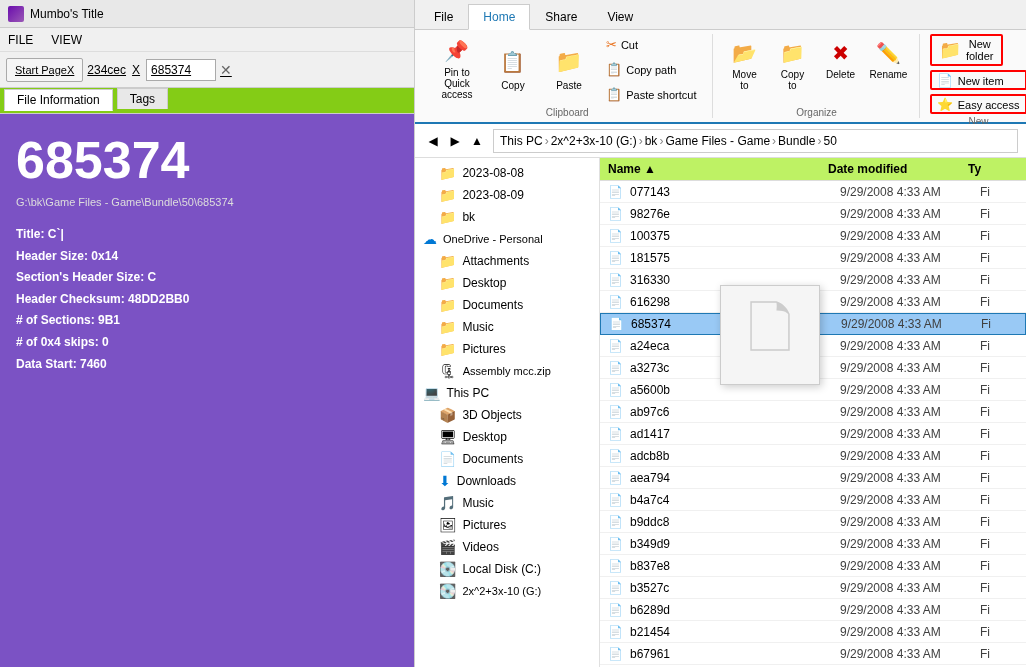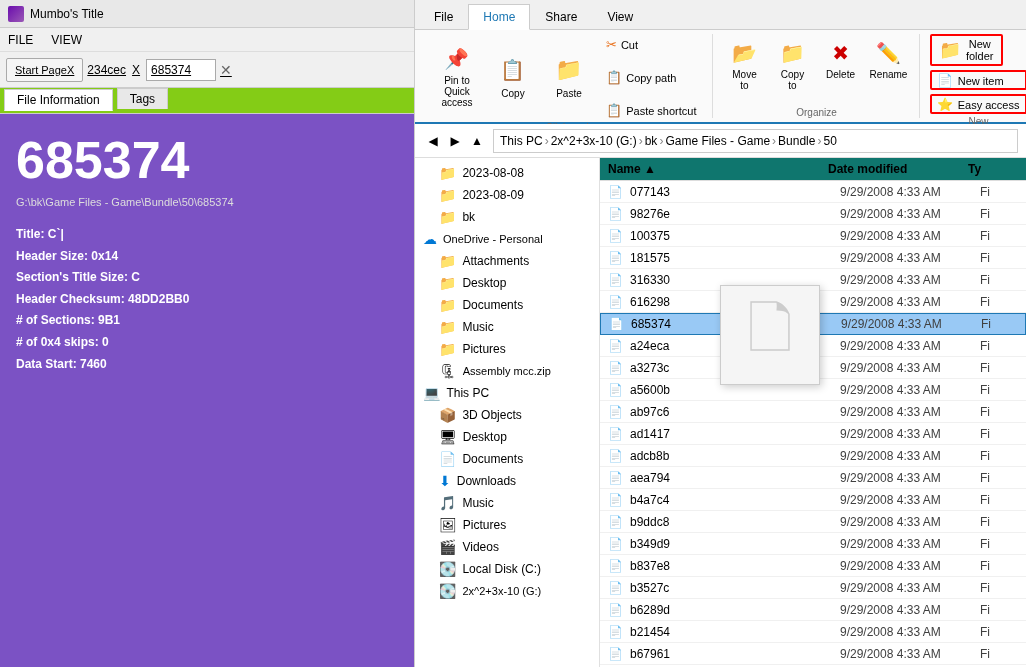--- a/index.html
+++ b/index.html
@@ -210,21 +210,21 @@
       border: 1px solid transparent;
       cursor: pointer;
       border-radius: 2px;
       background: none;
       font-size: 11px;
       white-space: nowrap;
     }
     .small-btn-group {
       display: flex;
       flex-direction: column;
-      gap: 13px;
+      gap: 5px;
       justify-content: center;
     }
     .ribbon-btn-icon { font-size: 13px; margin-right: 4px; }
 
     
     .org-btn-large {
       display: flex; flex-direction: column; align-items: center;
       width: 44px; height: 60px; cursor: pointer; border-radius: 3px;
       background: none; border: 1px solid transparent; font-size: 10px; text-align: center; gap: 4px;
     }
@@ -287,21 +287,21 @@
 
     #file-list {
       flex: 1;
       overflow-y: auto;
       background: #fff;
     }
     #file-list-header {
       display: flex;
       border-bottom: 1px solid #ddd;
       padding: 4px 8px;
-      background: #0f766e;
+      background: #bef264;
       position: sticky; top: 0;
       font-size: 12px;
       font-weight: bold;
       gap: 0;
     }
     .col-name { width: 220px; }
     .col-date { width: 140px; }
     .col-type { flex: 1; }
     .file-row {
       display: flex;
@@ -370,21 +370,21 @@
   <div id="tabs">
     <div class="tab active">File Information</div>
     <div class="tab">Tags</div>
   </div>
   <div id="content-area">
     <div id="file-number">685374</div>
     <div id="file-path">G:\bk\Game Files - Game\Bundle\50\685374</div>
     <div id="file-info">
       <div>Title: C`|</div>
       <div>Header Size: 0x14</div>
-      <div>Section's Title Size: C</div>
+      <div>Section's Header Size: C</div>
       <div>Header Checksum: 48DD2BB0</div>
       <div># of Sections: 9B1</div>
       <div># of 0x4 skips: 0</div>
       <div>Data Start: 7460</div>
     </div>
   </div>
 </div>
 
 <div id="right-panel">
 

